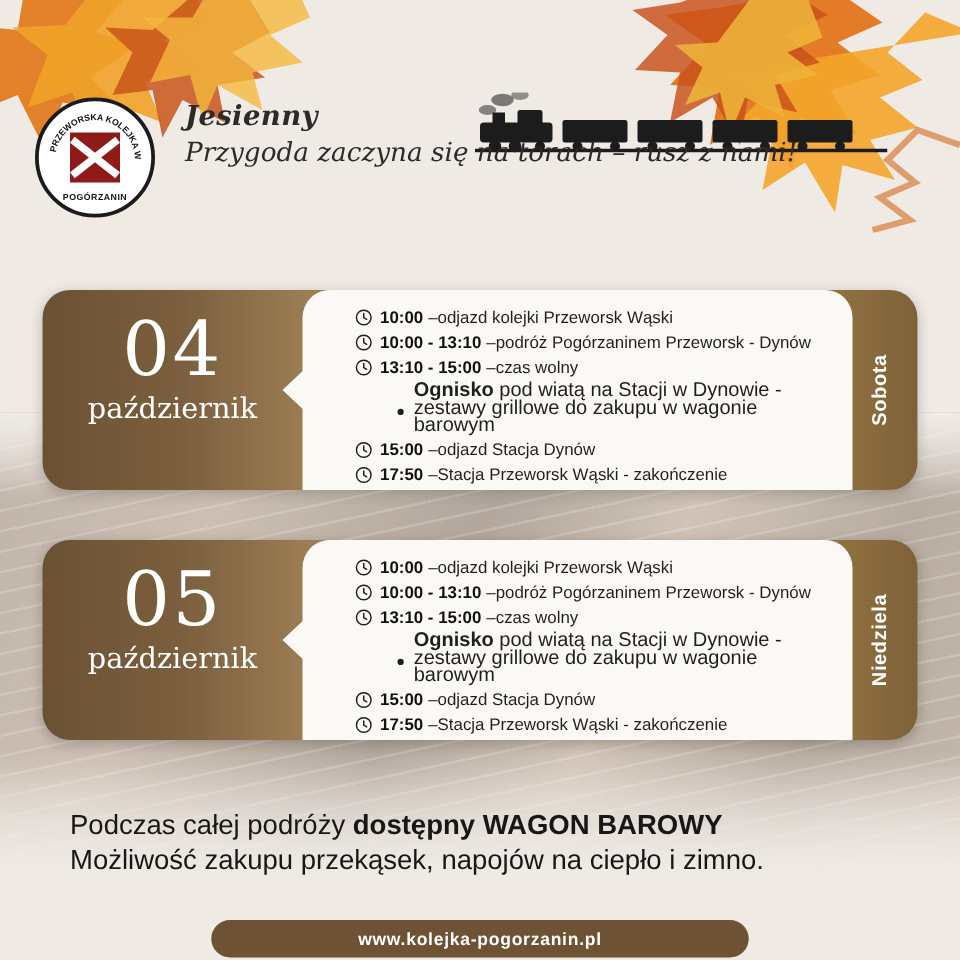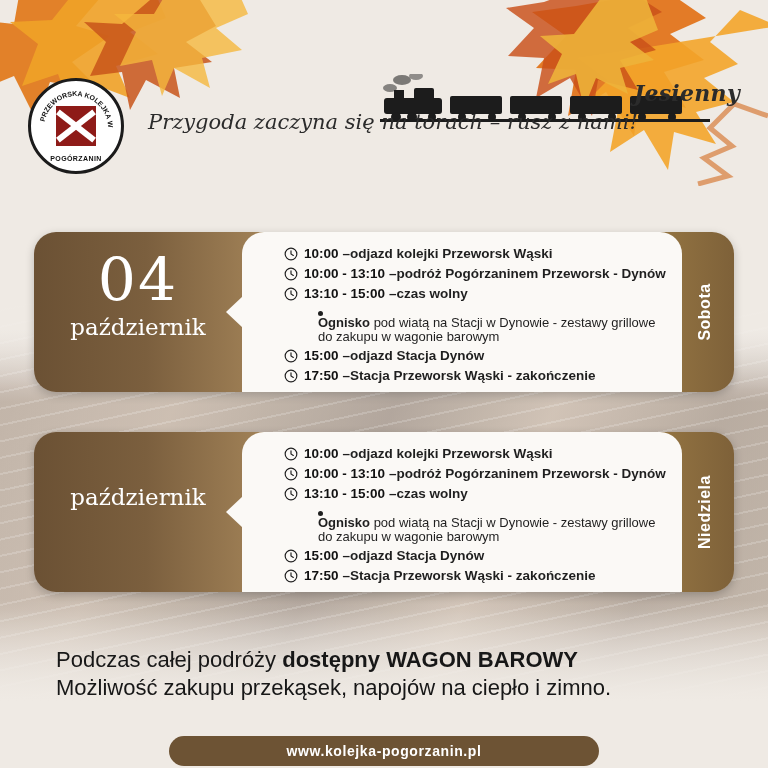--- a/index.html
+++ b/index.html
@@ -76,21 +76,20 @@
     text-align: center; font-size: 7px; font-weight: bold; letter-spacing: .4px;
     color: #111;
   }
 
   .title-block { position: absolute; left: 140px; top: 80px; width: 600px; }
   .kicker {
     font-family: "DejaVu Serif", serif;
     font-style: italic; font-weight: bold;
     font-size: 22px; color: #2b2b2b; letter-spacing: .3px;
     margin-left: 8px;
-    text-align: right;
   }
   .main-title {
     font-family: "DejaVu Serif", serif;
     font-size: 58px; line-height: 60px; font-weight: normal;
     color: #171717; letter-spacing: 1px; margin-top: -2px; margin-left: 6px;
   }
   .subtitle {
     font-family: "DejaVu Serif", serif;
     font-style: italic; font-size: 21px; color: #2b2b2b;
     margin-top: 4px; margin-left: 8px;
@@ -143,25 +142,25 @@
   .sched { position: absolute; left: 42px; top: 14px; right: 12px; }
   .sched-row {
     display: flex; align-items: flex-start;
     font-size: 13.5px; color: #1f1f1f; line-height: 16px;
     margin-bottom: 4px;
   }
   .clock {
     flex: 0 0 auto; width: 14px; height: 14px; margin-right: 6px; margin-top: 1px;
   }
   .sched-time { font-weight: bold; color: #111; }
-  .sched-text { font-weight: bold; }
+  .sched-text { font-weight: normal; }
   .sub-row {
-    display: flex; align-items: flex-start;
+    display: flex; align-items: center;
     margin-left: 34px; margin-bottom: 4px;
-    font-size: 13px; line-height: 14px; color: #1f1f1f; max-width: 340px; flex-direction: column;
+    font-size: 16px; line-height: 14px; color: #1f1f1f; max-width: 340px;
   }
   .bullet {
     flex: 0 0 auto; width: 5px; height: 5px; border-radius: 50%;
     background: #1f1f1f; margin-right: 8px; margin-top: 5px;
   }
   .sub-strong { font-weight: bold; }
 
   
   .footer-text {
     position: absolute; left: 56px; top: 646px; width: 660px;
@@ -321,20 +320,21 @@
 
       </div>
     </div>
     <div class="day-col">
       <span>Sobota</span>
     </div>
   </div>
 
   <div class="card card2">
     <div class="date-col">
+      <div class="date-num">05</div>
       <div class="date-month">październik</div>
     </div>
     <div class="card-white">
       <div class="sched">
 
         <div class="sched-row">
           <svg class="clock" viewBox="0 0 24 24">
               <circle cx="12" cy="12" r="10" fill="none" stroke="#1f1f1f" stroke-width="2"></circle>
               <path d="M12 6.5V12l4 2.5" fill="none" stroke="#1f1f1f" stroke-width="2" stroke-linecap="round"></path>
             </svg>

